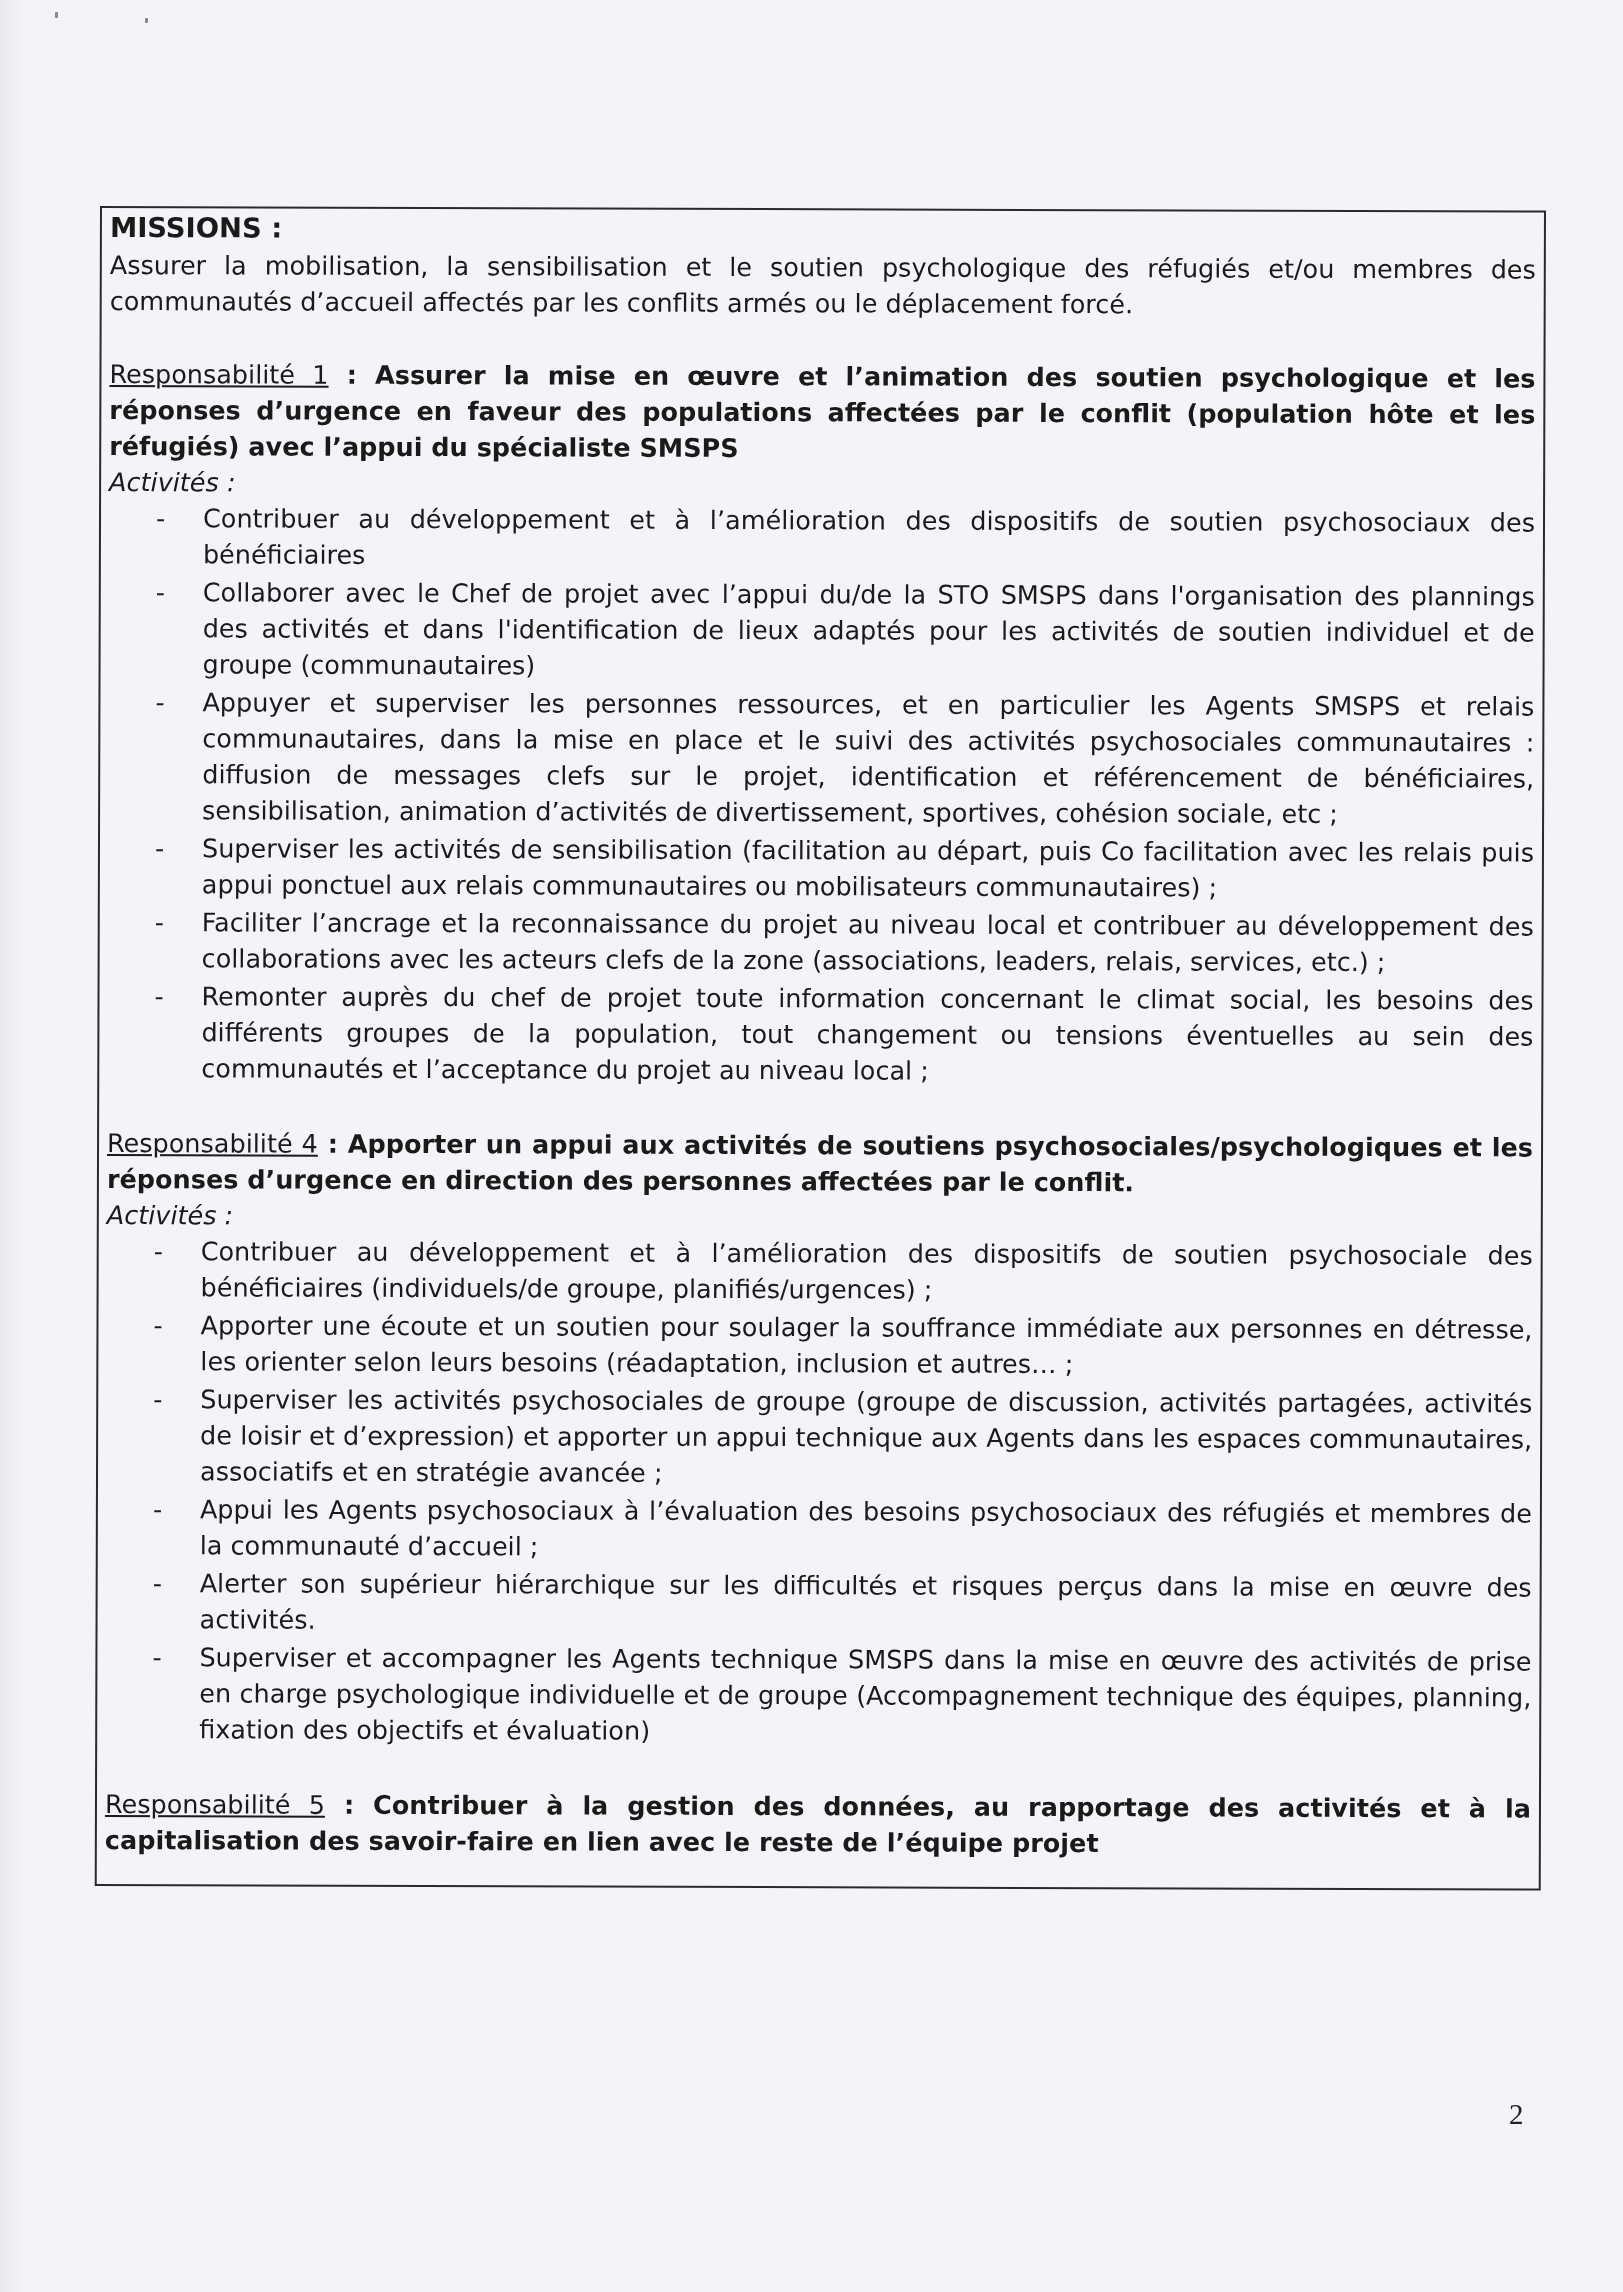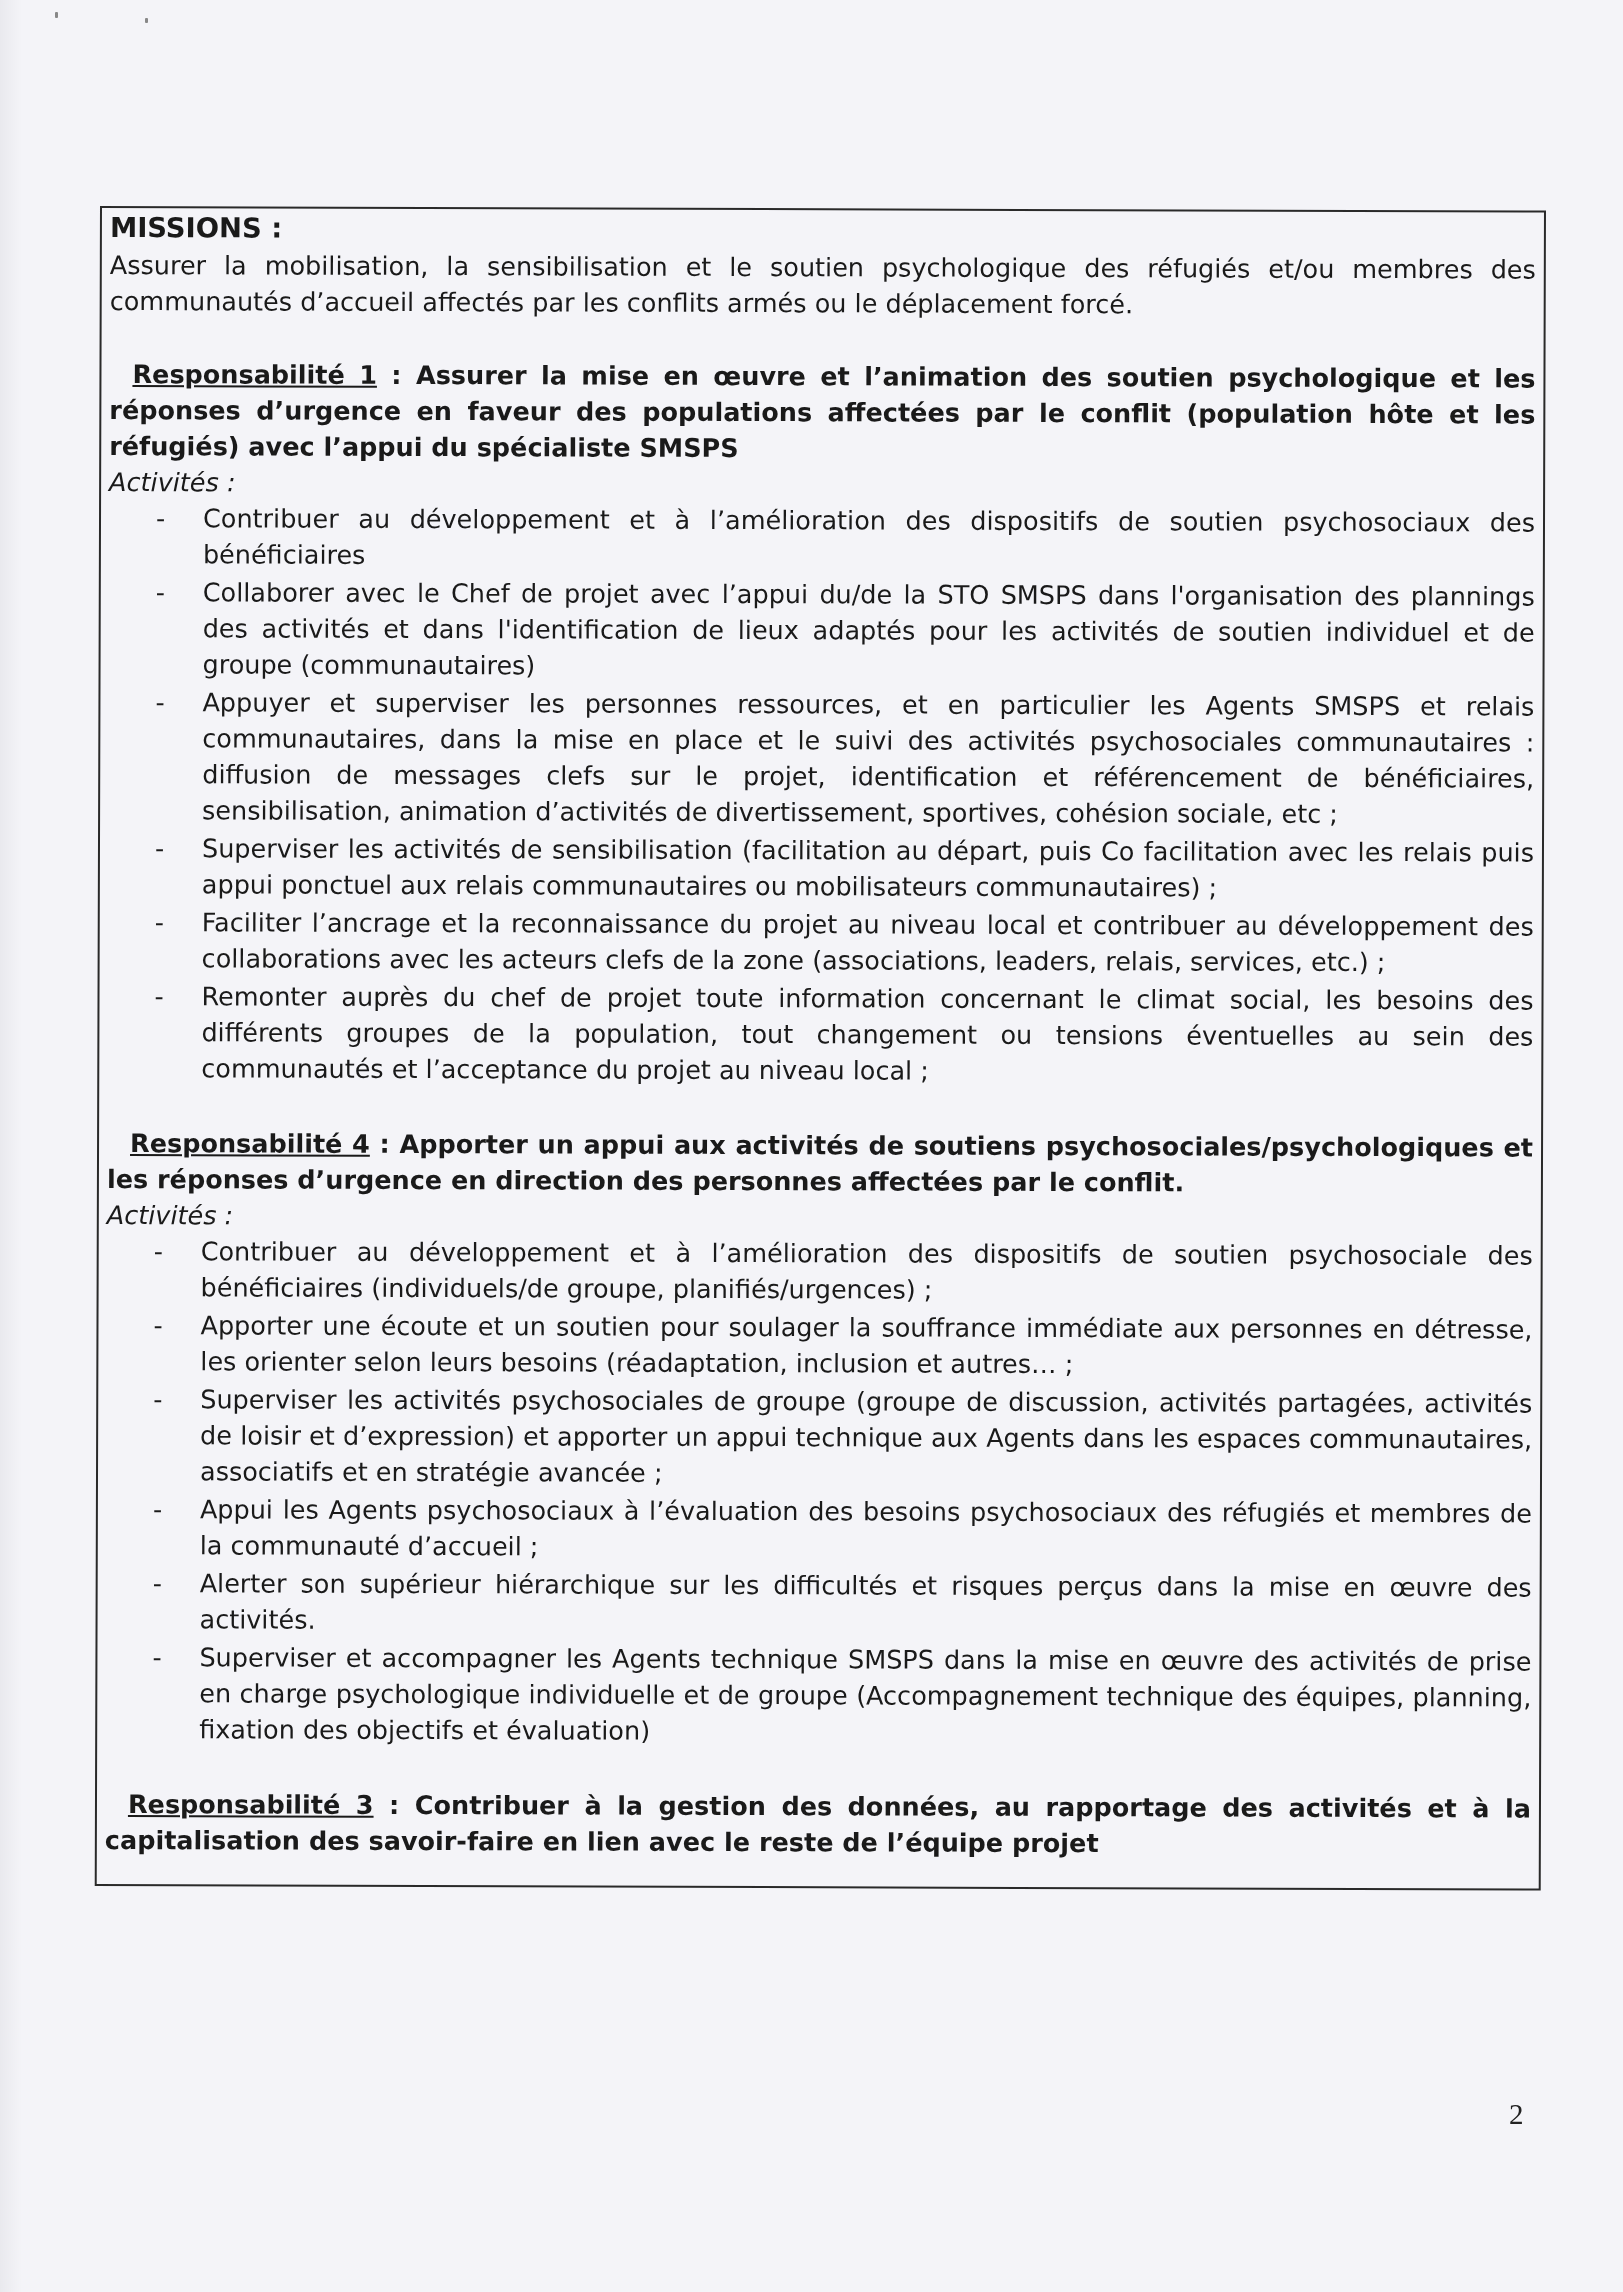--- a/index.html
+++ b/index.html
@@ -53,22 +53,21 @@
     margin: 0;
     text-align: justify;
   }
   .resp {
     margin: 0;
     font-weight: bold;
     text-align: justify;
   }
   .resp .resp-label {
     text-decoration: underline;
-    font-weight: bold;
-    margin-left: 23px;
+    font-weight: normal;
   }
   .activities-label {
     font-style: italic;
     margin: 0;
   }
   ul.acts {
     list-style: none;
     margin: 0;
     padding: 0 0 0 47px;
   }
@@ -146,19 +145,19 @@
       <li><span class="dash">-</span><span>Appui les Agents psychosociaux à l’évaluation des besoins psychosociaux des réfugiés et membres de la communauté d’accueil ;</span></li>
       <li><span class="dash">-</span><span>Alerter son supérieur hiérarchique sur les difficultés et risques perçus dans la mise en œuvre des activités.</span></li>
       <li><span class="dash">-</span><span>Superviser et accompagner les Agents technique SMSPS dans la mise en œuvre des activités de prise en charge psychologique individuelle et de groupe (Accompagnement technique des équipes, planning, fixation des objectifs et évaluation)</span></li>
     </ul>
   </section>
 
   <div class="gap"></div>
 
   <section>
     <p class="resp">
-      <span class="resp-label">Responsabilité 3</span><span> : </span><span>Contribuer à la gestion des données, au rapportage des activités et à la capitalisation des savoir-faire en lien avec le reste de l’équipe projet</span>
+      <span class="resp-label">Responsabilité 5</span><span> : </span><span>Contribuer à la gestion des données, au rapportage des activités et à la capitalisation des savoir-faire en lien avec le reste de l’équipe projet</span>
     </p>
   </section>
 </div>
 
 <div class="page-number">2</div>
 
 
 </body></html>

